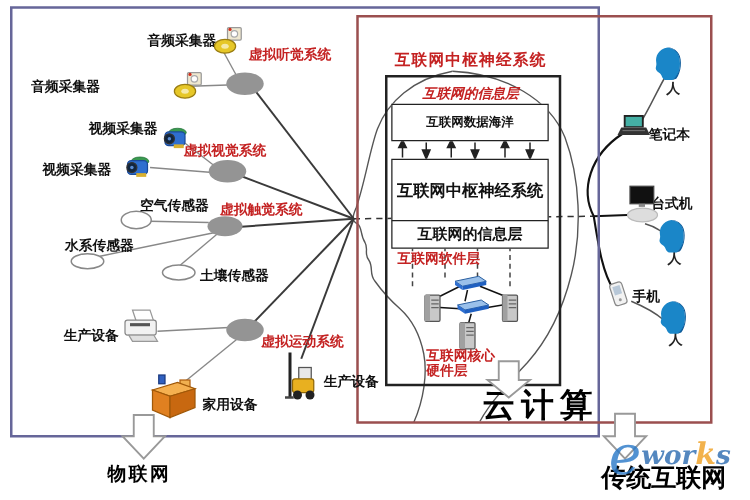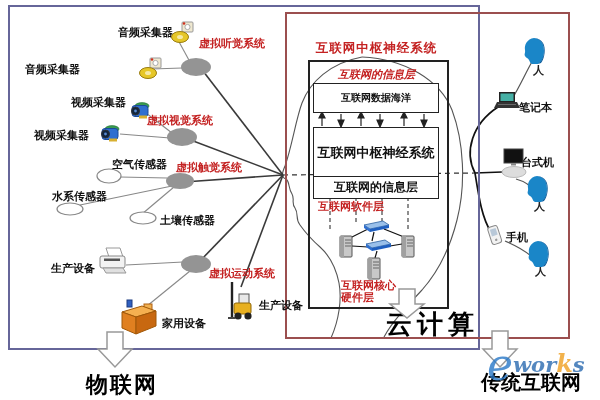--- a/index.html
+++ b/index.html
@@ -150,21 +150,21 @@
   <div class="lbl red" style="left:176px;top:160px;">虚拟触觉系统</div>
   <div class="lbl red" style="left:209px;top:266px;">虚拟运动系统</div>
 
   <div class="lbl" style="left:519px;top:100px;">笔记本</div>
   <div class="lbl" style="left:521px;top:155px;">台式机</div>
   <div class="lbl" style="left:506px;top:230px;">手机</div>
   <div class="person-lbl" style="left:533px;top:63px;">人</div>
   <div class="person-lbl" style="left:534px;top:199px;">人</div>
   <div class="person-lbl" style="left:535px;top:264px;">人</div>
 
-  <div class="big" style="left:86px;top:370px;font-size:22px;letter-spacing:2px;text-align:center;">物联网</div>
+  <div class="big" style="left:86px;top:370px;font-size:15px;letter-spacing:2px;text-align:center;">物联网</div>
   <div class="big" style="left:481px;top:369px;font-size:20px;">传统互联网</div>
 
   <svg class="icon" style="left:170px;top:20px;" width="26" height="24">
     <rect x="12" y="2" width="11" height="10" rx="1" fill="#efe8d0" stroke="#999"></rect>
     <circle cx="17.5" cy="7" r="2.6" fill="#fff" stroke="#aaa"></circle>
     <circle cx="14" y="3" cy="3.5" r="1.3" fill="#d03020"></circle>
     <ellipse cx="10" cy="17" rx="8.5" ry="5.5" fill="#e6c728" stroke="#9a7d10"></ellipse>
     <ellipse cx="10" cy="17" rx="3" ry="2" fill="#f5e9a8"></ellipse>
   </svg>
   <svg class="icon" style="left:138px;top:56px;" width="26" height="24">

